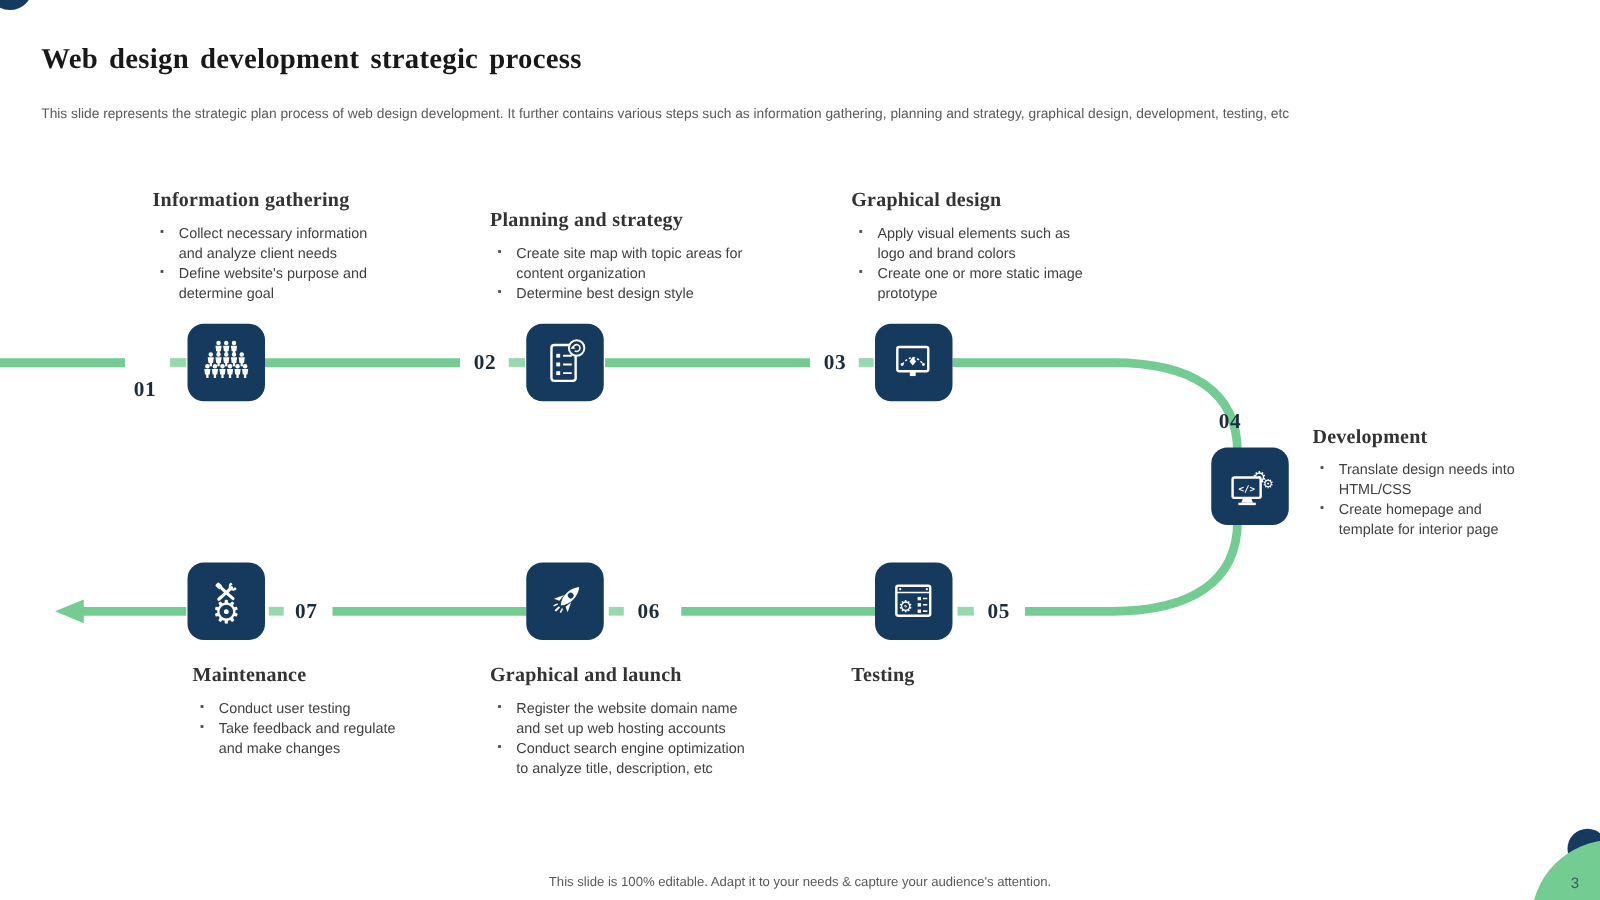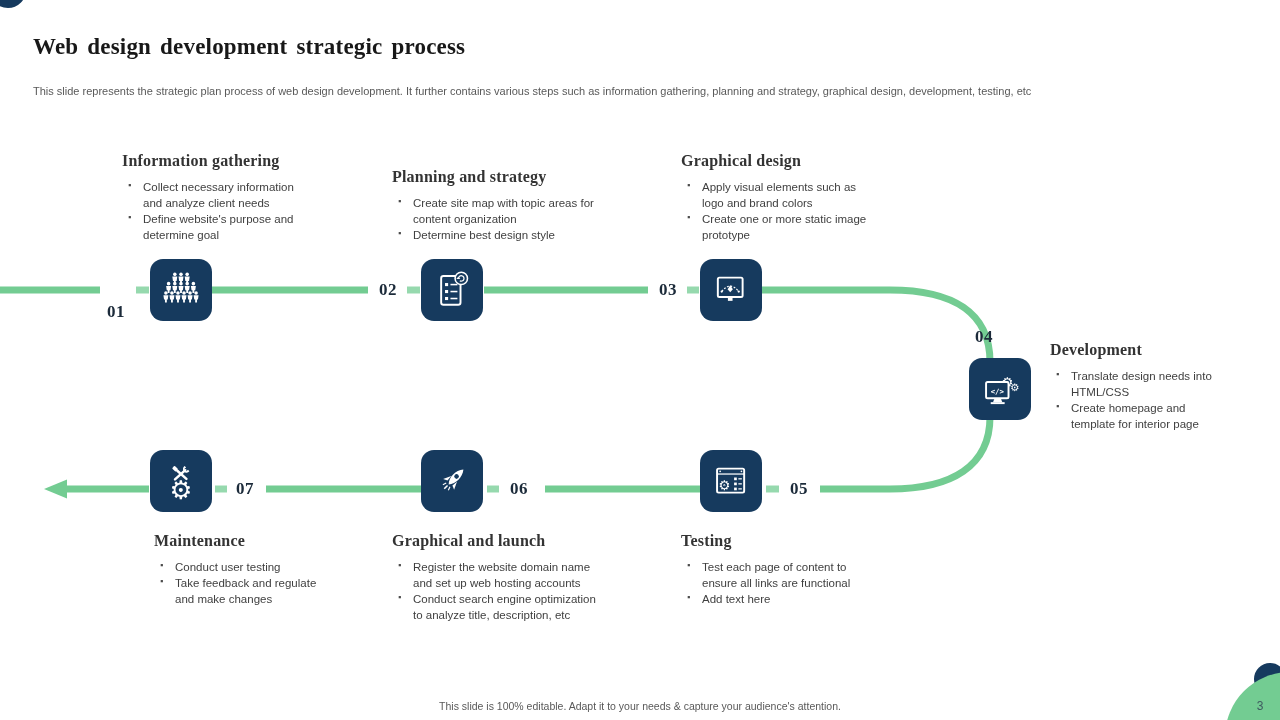--- a/index.html
+++ b/index.html
@@ -267,24 +267,20 @@
   <div class="step-block" style="left:1050px; top:341px; width:175px;">
     <h2 class="step-title">Development</h2>
     <ul class="step-bullets">
       <li>Translate design needs into HTML/CSS</li>
       <li>Create homepage and template for interior page</li>
     </ul>
   </div>
 
   <div class="step-block" style="left:681px; top:532px; width:178px;">
     <h2 class="step-title">Testing</h2>
-    <ul class="step-bullets">
-      <li>Test each page of content to ensure all links are functional</li>
-      <li>Add text here</li>
-    </ul>
   </div>
 
   <div class="step-block" style="left:392px; top:532px; width:215px;">
     <h2 class="step-title">Graphical and launch</h2>
     <ul class="step-bullets">
       <li>Register the website domain name and set up web hosting accounts</li>
       <li>Conduct search engine optimization to analyze title, description, etc</li>
     </ul>
   </div>
 

